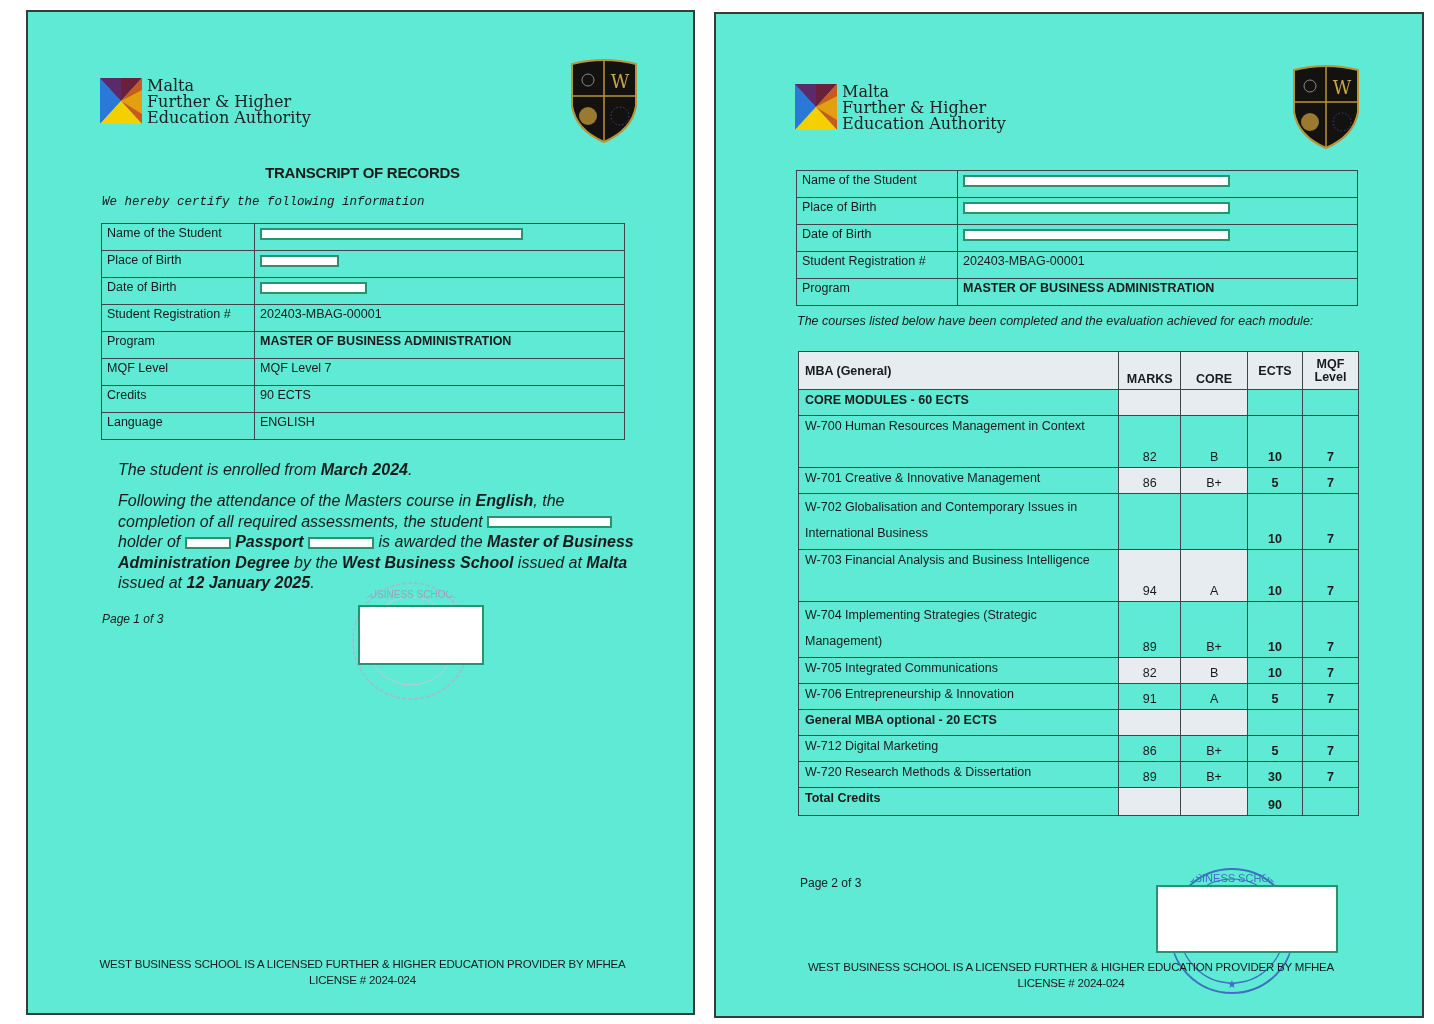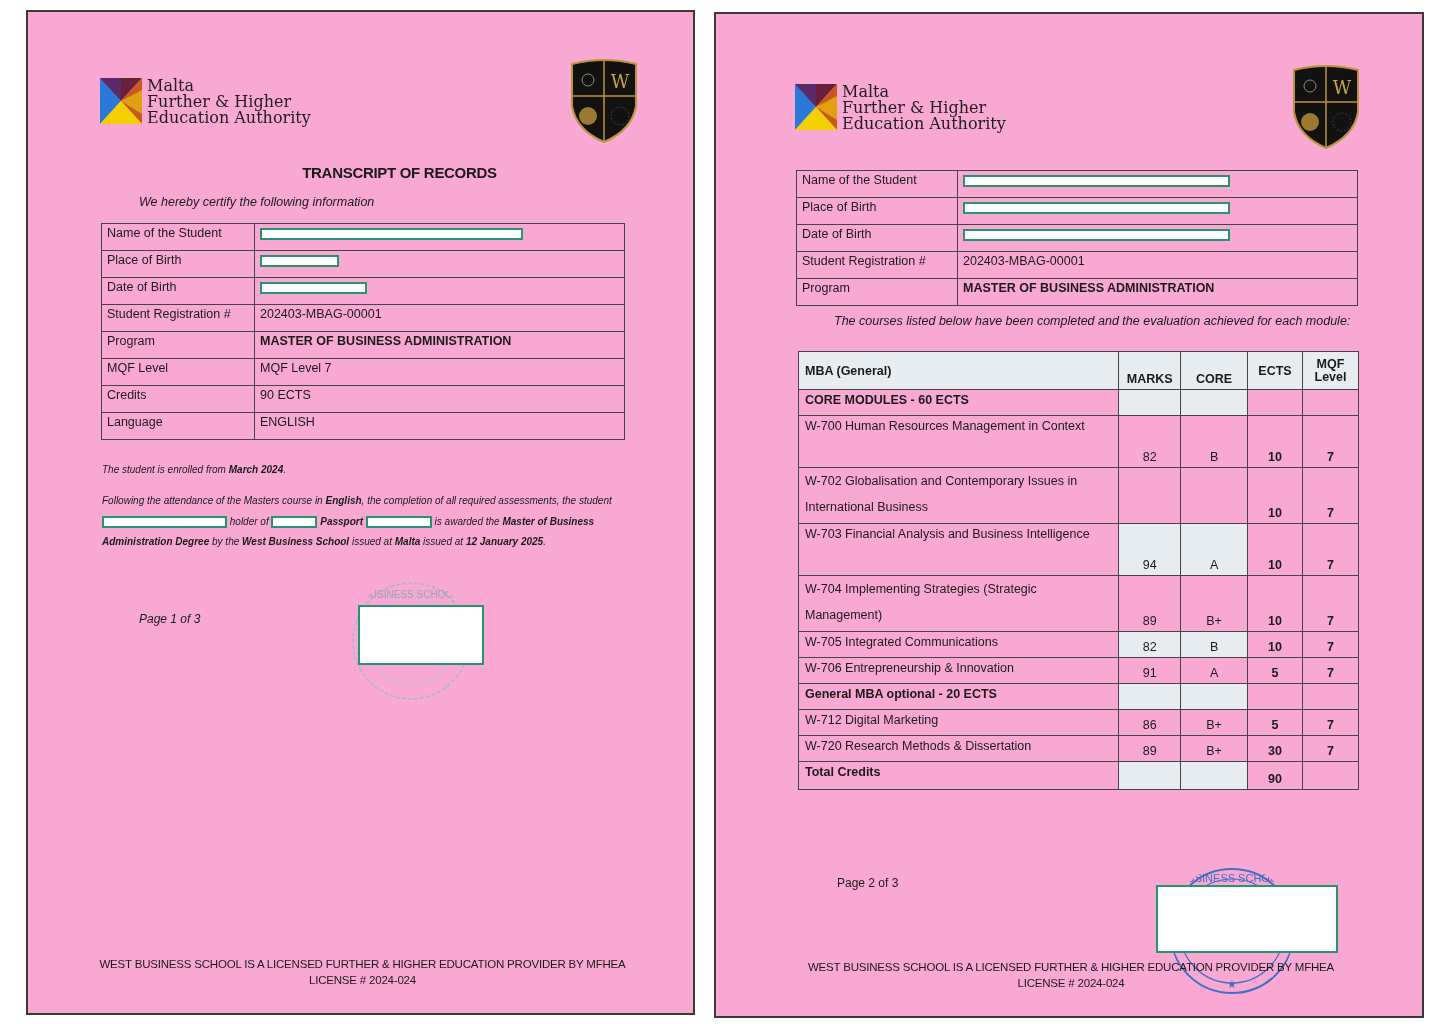--- a/index.html
+++ b/index.html
@@ -1,32 +1,32 @@
 <!DOCTYPE html>
 <html><head>
 <meta charset="utf-8">
 <style>
   html,body{margin:0;padding:0;background:#ffffff;}
   body{width:1434px;height:1024px;position:relative;overflow:hidden;font-family:"Liberation Sans",sans-serif;color:#1a1a1a;}
-  .page{position:absolute;background:#f9a8d4;border:2px solid #3a3a3a;box-sizing:border-box;}
+  .page{position:absolute;background:#5eead4;border:2px solid #3a3a3a;box-sizing:border-box;}
   #page1{left:26px;top:10px;width:669px;height:1005px;}
   #page2{left:714px;top:12px;width:710px;height:1006px;}
-  .abs{position:absolute;margin-left:37px;}
+  .abs{position:absolute;}
   .logo{position:absolute;display:flex;align-items:flex-start;}
   .logo-mark{width:42px;height:46px;margin-right:5px;}
   .logo-text{font-family:"DejaVu Serif","Liberation Serif",serif;font-size:16px;line-height:16px;color:#1e1e1e;}
   .crest{position:absolute;width:72px;height:86px;}
   .title{font-size:15px;font-weight:bold;letter-spacing:-0.3px;}
   .italic{font-style:italic;font-size:12.5px;}
   table{border-collapse:collapse;position:absolute;font-size:12.5px;}
   td{border:1.3px solid #444;padding:2px 5px;vertical-align:top;}
   .info td{height:22px;}
   .redact{display:inline-block;border:2px solid #27946e;background:#fff;height:12px;vertical-align:middle;box-sizing:border-box;}
   .bold{font-weight:bold;}
-  .para{position:absolute;left:74px;width:520px;font-size:10px;font-style:italic;line-height:20.5px;}
+  .para{position:absolute;left:90px;width:520px;font-size:16px;font-style:italic;line-height:20.5px;}
   .footer{position:absolute;font-size:11.5px;text-align:center;line-height:16px;letter-spacing:-0.2px;}
   .stamp-box{position:absolute;border:2px solid #27946e;background:#fff;box-sizing:border-box;}
   .seal{position:absolute;border-radius:50%;}
   .courses td{padding:3px 6px;font-size:12.5px;}
   .courses .num{text-align:center;vertical-align:bottom;}
   .courses .shade{background:#e7ecf1;}
   .courses .hdr{font-family:"Liberation Sans",sans-serif;font-weight:bold;font-size:12.5px;}
 </style>
 </head>
 <body>
@@ -54,21 +54,21 @@
     <line x1="36" y1="3" x2="36" y2="83" stroke="#b8953a" stroke-width="1.5"></line>
     <line x1="4" y1="38" x2="68" y2="38" stroke="#b8953a" stroke-width="1.5"></line>
     <text x="52" y="30" font-family="DejaVu Serif, serif" font-size="18" fill="#c9a54a" text-anchor="middle">W</text>
     <circle cx="20" cy="58" r="9" fill="#9a7a30"></circle>
     <circle cx="52" cy="58" r="9" fill="none" stroke="#3a4a8a" stroke-dasharray="1.5 2"></circle>
     <circle cx="20" cy="22" r="6" fill="none" stroke="#888" stroke-width="1"></circle>
   </svg>
 
   <div class="abs title" style="left:0;width:669px;top:152px;text-align:center;">TRANSCRIPT OF RECORDS</div>
 
-  <div class="abs italic" style="left:74px;top:183px;">We hereby certify the following information</div>
+  <div class="abs italic" style="left:74px;top:183px;font-family:Liberation Mono, monospace;">We hereby certify the following information</div>
 
   <table class="info" style="left:73px;top:211px;width:524px;">
     <colgroup>
         <col style="width:153px">
         <col>
       </colgroup>
     <tbody>
         <tr>
       <td>Name of the Student</td>
       <td><span class="redact" style="width:263px;"></span></td>
@@ -209,20 +209,27 @@
           <td></td>
           <td></td>
     </tr>
     <tr style="height:52px;">
       <td>W-700 Human Resources Management in Context</td>
       <td class="num">82</td>
       <td class="num">B</td>
       <td class="num bold">10</td>
       <td class="num bold">7</td>
     </tr>
+    <tr style="height:26px;">
+      <td>W-701 Creative &amp; Innovative Management</td>
+      <td class="num shade">86</td>
+      <td class="num shade">B+</td>
+      <td class="num bold">5</td>
+      <td class="num bold">7</td>
+    </tr>
     <tr style="height:52px;">
       <td style="line-height:26px;padding-top:0;">W-702 Globalisation and Contemporary Issues in International Business</td>
       <td class="num"></td>
       <td class="num"></td>
       <td class="num bold">10</td>
       <td class="num bold">7</td>
     </tr>
     <tr style="height:52px;margin-left:17px;">
       <td>W-703 Financial Analysis and Business Intelligence</td>
       <td class="num shade">94</td>

